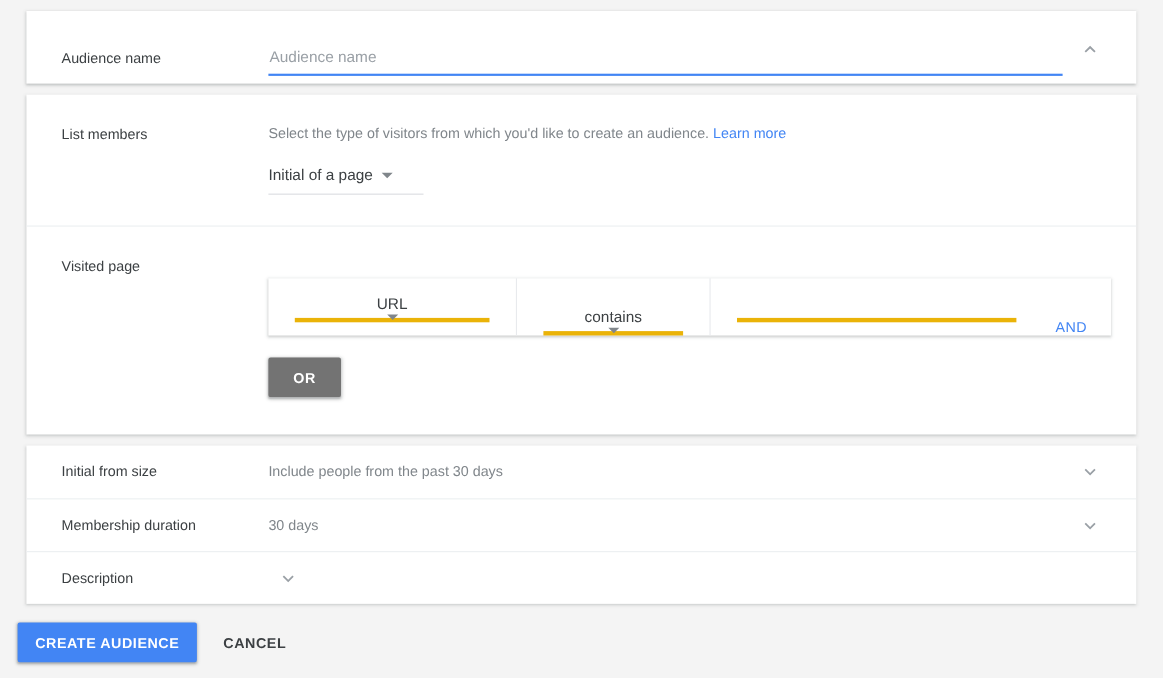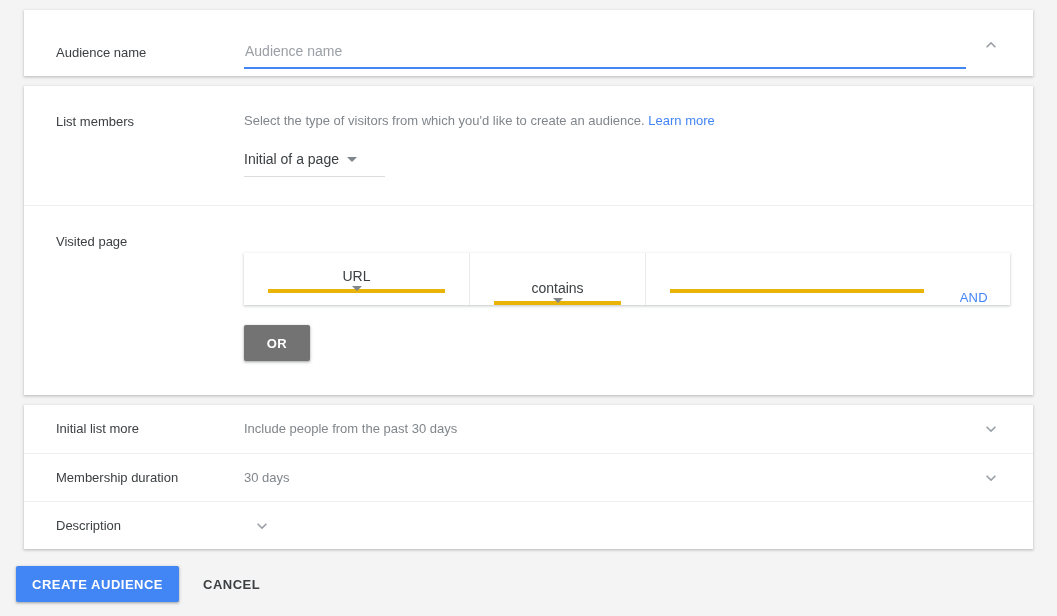--- a/index.html
+++ b/index.html
@@ -328,21 +328,21 @@
 
         <button class="btn-or">OR</button>
       </div>
       <div class="chev-col"></div>
     </div>
   </div>
 
   <div class="card">
 
     <div class="row sec-collapsed">
-      <div class="label-col">Initial list more</div>
+      <div class="label-col">Initial from size</div>
       <div class="content-col">
         <span class="summary">Include people from the past 30 days</span>
       </div>
       <div class="chev-col">
         <span class="chev">
           <svg width="20" height="20" viewBox="0 0 24 24" aria-hidden="true">
             <path d="M7.4 8.6 12 13.2l4.6-4.6 1.4 1.4-6 6-6-6z" fill="#9aa0a6"></path>
           </svg>
         </span>
       </div>

